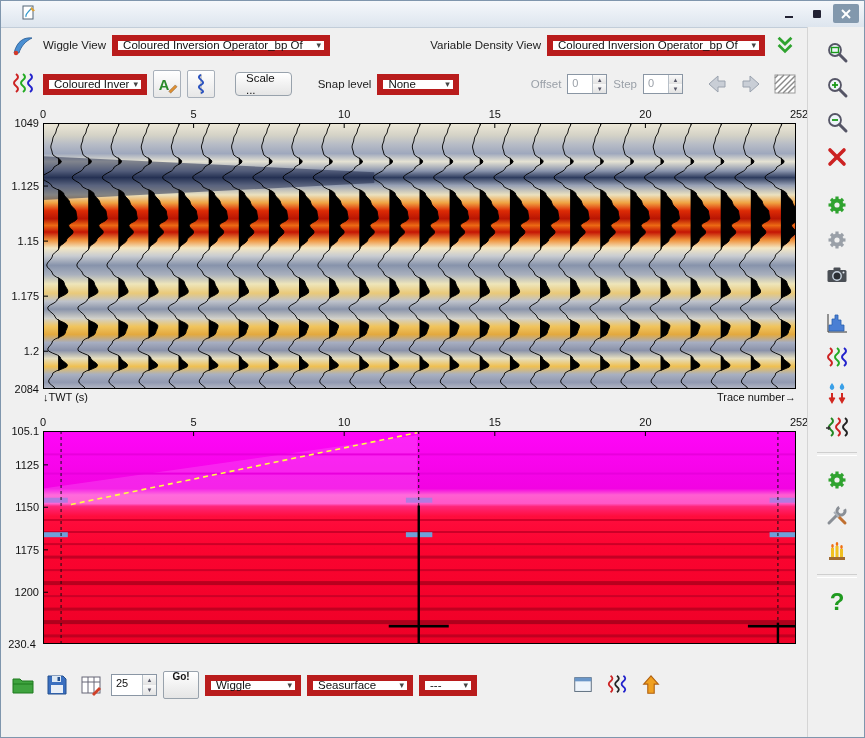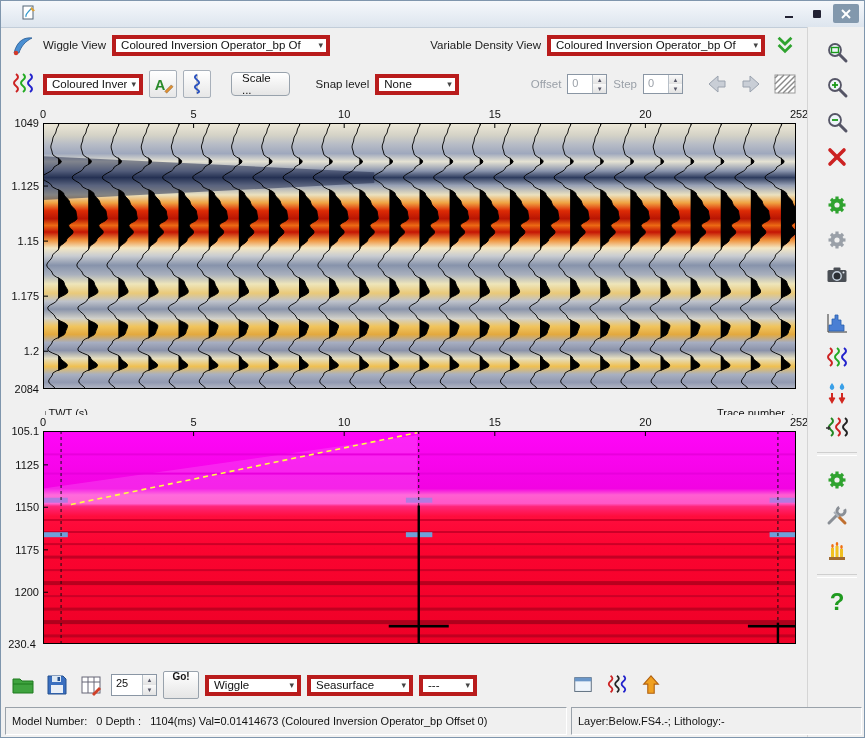--- a/index.html
+++ b/index.html
@@ -16,21 +16,21 @@
     align-items:center;justify-content:center;border-radius:2px;}
   .caption-btn.min{right:62px;} .caption-btn.max{right:34px;}
   .caption-btn.close{right:5px;background:#8298ad;}
   
   .toolbar{position:absolute;left:0;width:806px;display:flex;align-items:center;
     padding:0 8px;box-sizing:border-box;gap:6px;}
   #toolbarTop{top:26px;height:36px;}
   #toolbarDisplay{top:62px;height:42px;}
   .label{font-size:11.5px;color:#1b1b1b;white-space:nowrap;}
   .label.disabled{color:#9aa0a8;}
-  .combo{height:21px;background:#fff;border:4px solid #b91c1c;display:inline-flex;
+  .combo{height:21px;background:#fff;border:6px solid #b91c1c;display:inline-flex;
     align-items:center;padding:0 3px 0 5px;font-size:11.5px;box-sizing:border-box;}
   .combo::after{content:"▾";font-size:9px;color:#444;margin-left:auto;padding-left:4px;}
   .combo-text{white-space:nowrap;overflow:hidden;}
   .pushbtn{height:22px;padding:0 10px;font-size:11.5px;
     background:linear-gradient(#ffffff,#e5e5e5);border:1px solid #98a2ac;
     border-radius:4px;display:inline-flex;align-items:center;}
   .iconbtn{width:26px;height:26px;display:flex;align-items:center;justify-content:center;
     border:1px solid transparent;border-radius:2px;flex:0 0 auto;}
   .iconbtn.raised{background:linear-gradient(#ffffff,#e7e7e7);border-color:#a8b0ba;}
   .spin{height:20px;background:#fff;border:1px solid #8a96a4;display:inline-flex;box-sizing:border-box;}
@@ -312,21 +312,21 @@
         <line x1="602.4" y1="0" x2="602.4" y2="5" stroke="#000" stroke-width="1"></line>
         <line x1="753" y1="0" x2="753" y2="5" stroke="#000" stroke-width="1"></line>
         <line x1="0" y1="0" x2="5" y2="0" stroke="#000" stroke-width="1"></line>
         <line x1="0" y1="63.041999999999994" x2="5" y2="63.041999999999994" stroke="#000" stroke-width="1"></line>
         <line x1="0" y1="118.104" x2="5" y2="118.104" stroke="#000" stroke-width="1"></line>
         <line x1="0" y1="173.166" x2="5" y2="173.166" stroke="#000" stroke-width="1"></line>
         <line x1="0" y1="228.228" x2="5" y2="228.228" stroke="#000" stroke-width="1"></line>
         <line x1="0" y1="266" x2="5" y2="266" stroke="#000" stroke-width="1"></line>
         <rect x="0.5" y="0.5" width="752" height="265" fill="none" stroke="#000" stroke-width="1"></rect>
       </svg>
-    <div class="caption-row" style="top:300px;">
+    <div class="caption-row" style="top:284px;">
       <span>↓TWT (s)</span>
       <span>Trace number→</span>
     </div>
   </div>
 
   <div class="panel" id="depthPanel">
     <div class="xticks">
         <span style="left: 0px;">0</span>
         <span style="left: 150.6px;">5</span>
         <span style="left: 301.2px;">10</span>
@@ -598,18 +598,14 @@
           <ellipse cx="12" cy="6" rx="1.3" ry="2" fill="#f07010"></ellipse>
           <ellipse cx="16.5" cy="9" rx="1.3" ry="2" fill="#f07010"></ellipse>
         </svg>
     </span>
     <span class="vsep"></span>
     <span class="sbtn">
       <span class="help-glyph">?</span>
     </span>
   </div>
 
-  <div class="statusbar">
-    <div class="statuscell left">Model Number:   0 Depth :   1104(ms) Val=0.01414673 (Coloured Inversion Operator_bp Offset 0)</div>
-    <div class="statuscell right">Layer:Below.FS4.-; Lithology:-</div>
-  </div>
 
 </div>
 
 </body></html>

